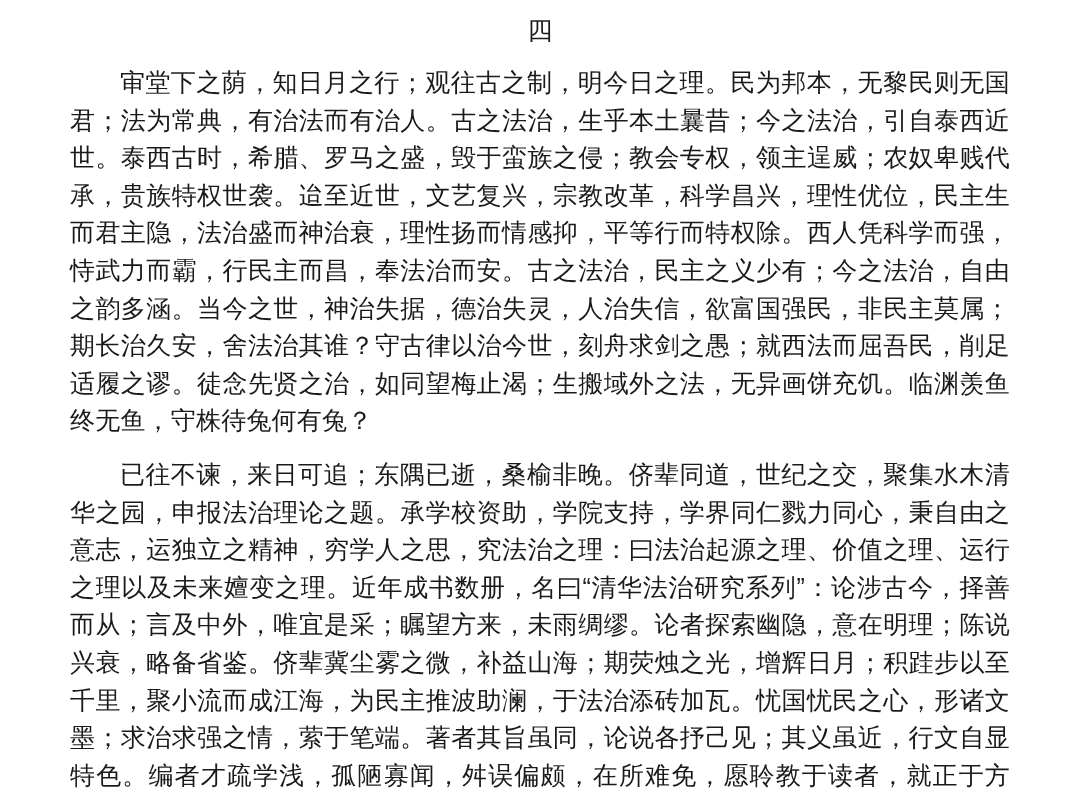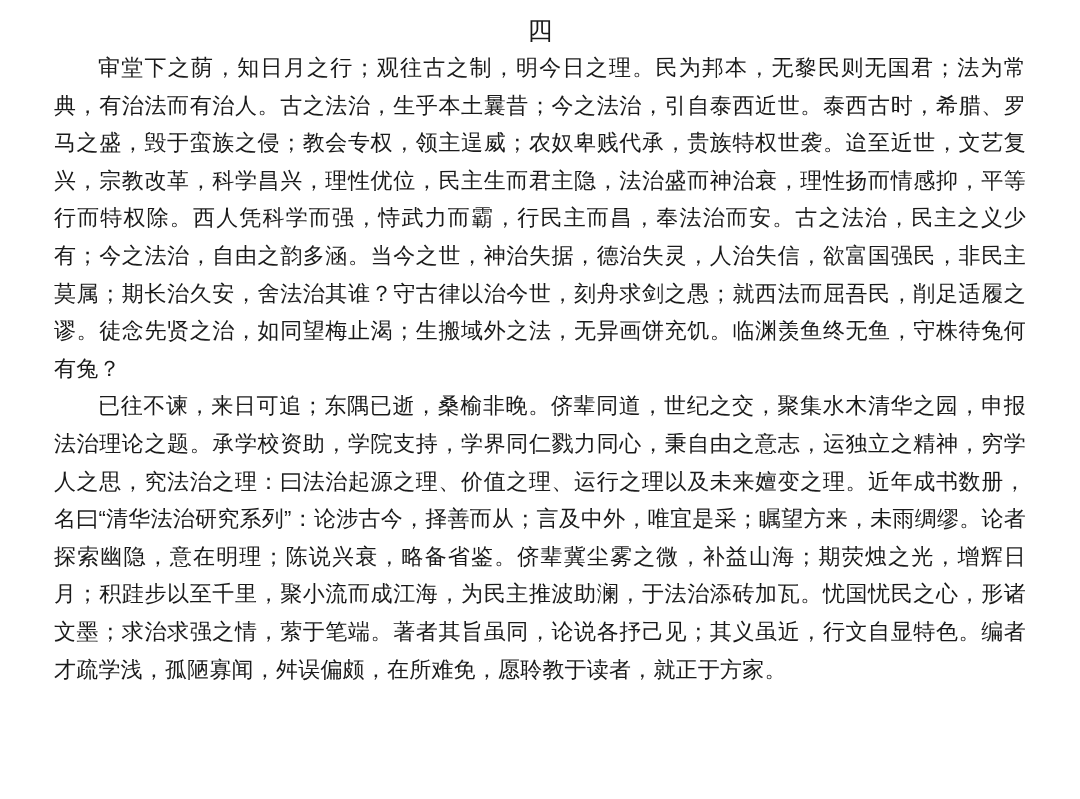--- a/index.html
+++ b/index.html
@@ -19,22 +19,22 @@
     padding: 12px 54px 0 54px;
   }
   .page-number {
     text-align: center;
     font-size: 25px;
     line-height: 36px;
     margin: 0 0 1px 0;
     font-weight: 400;
   }
   .body-text p {
-    margin: 0;
-    font-size: 22px;
+    margin: 16px;
+    font-size: 25px;
     line-height: 37.6px;
     text-align: justify;
     text-indent: 2em;
     letter-spacing: 0.2px;
   }
 </style>
 </head>
 <body>
 
 <div class="page">

